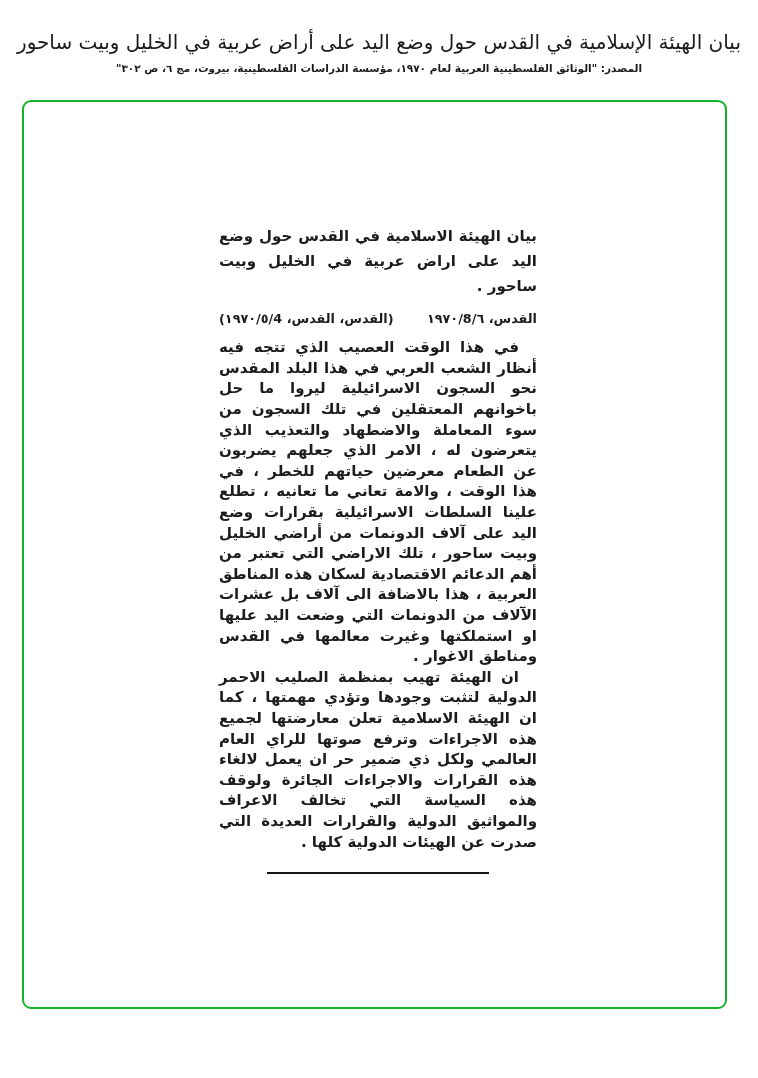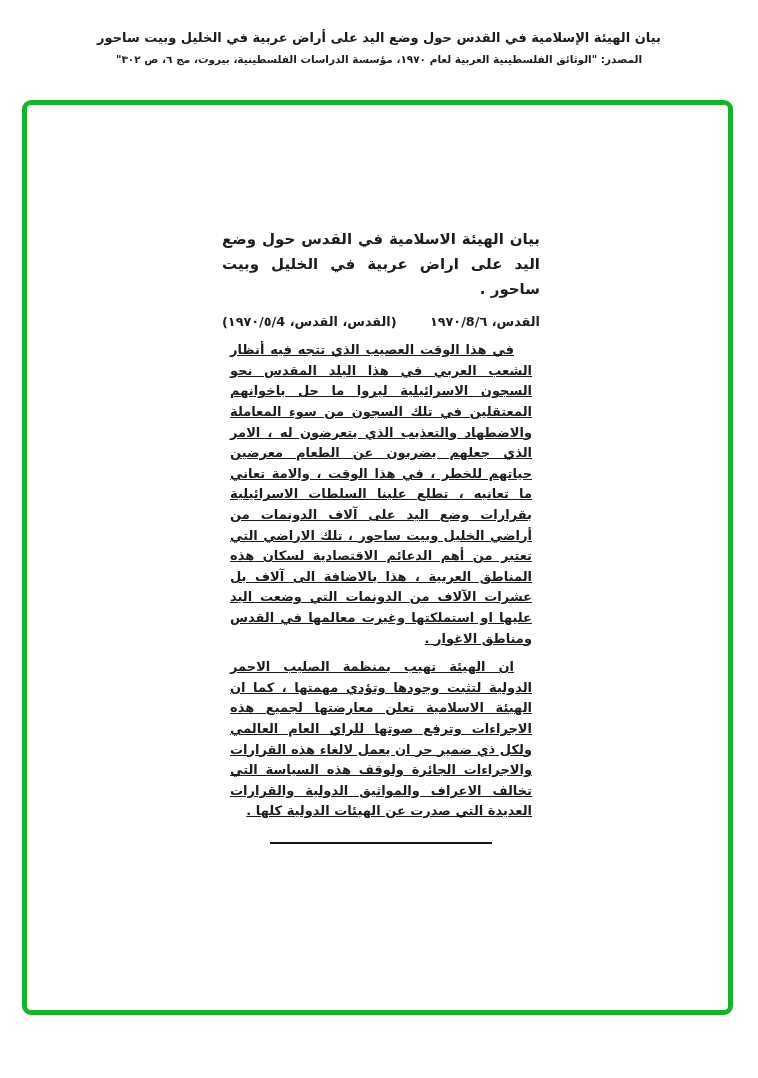--- a/index.html
+++ b/index.html
@@ -15,37 +15,37 @@
     color: #1b1b1b;
     overflow: hidden;
   }
   
   .page-header {
     text-align: center;
     padding-top: 30px;
     direction: rtl;
   }
   .page-header-title {
-    font-size: 13px;
-    font-weight: bold;
+    font-size: 20px;
+    font-weight: normal;
     letter-spacing: 0;
   }
   .page-header-source {
     font-size: 10.5px;
     font-weight: bold;
     margin-top: 8px;
   }
   
   .green-frame {
     position: absolute;
     left: 22px;
     top: 100px;
     width: 701px;
     height: 905px;
-    border: 5px solid #be185d;
+    border: 2px solid #be185d;
     border-radius: 9px;
     background: #ffffff;
   }
   
   .scan-doc {
     position: absolute;
     left: 195px;
     top: 112px;
     width: 318px;
     direction: rtl;
@@ -63,26 +63,25 @@
     align-items: baseline;
     font-weight: bold;
     font-size: 12.8px;
     margin-top: 13px;
   }
   .scan-body {
     margin-top: 11px;
   }
   .scan-body p {
     font-weight: bold;
-    font-size: 13px;
+    font-size: 15px;
     line-height: 20.6px;
     text-align: justify;
     text-indent: 18px;
-    margin: 8px;
-    text-decoration: underline;
+    margin: 0;
   }
   .end-rule {
     width: 222px;
     border: none;
     border-top: 2.5px solid #161616;
     margin: 20px auto 0 auto;
   }
 </style>
 </head>
 <body>

